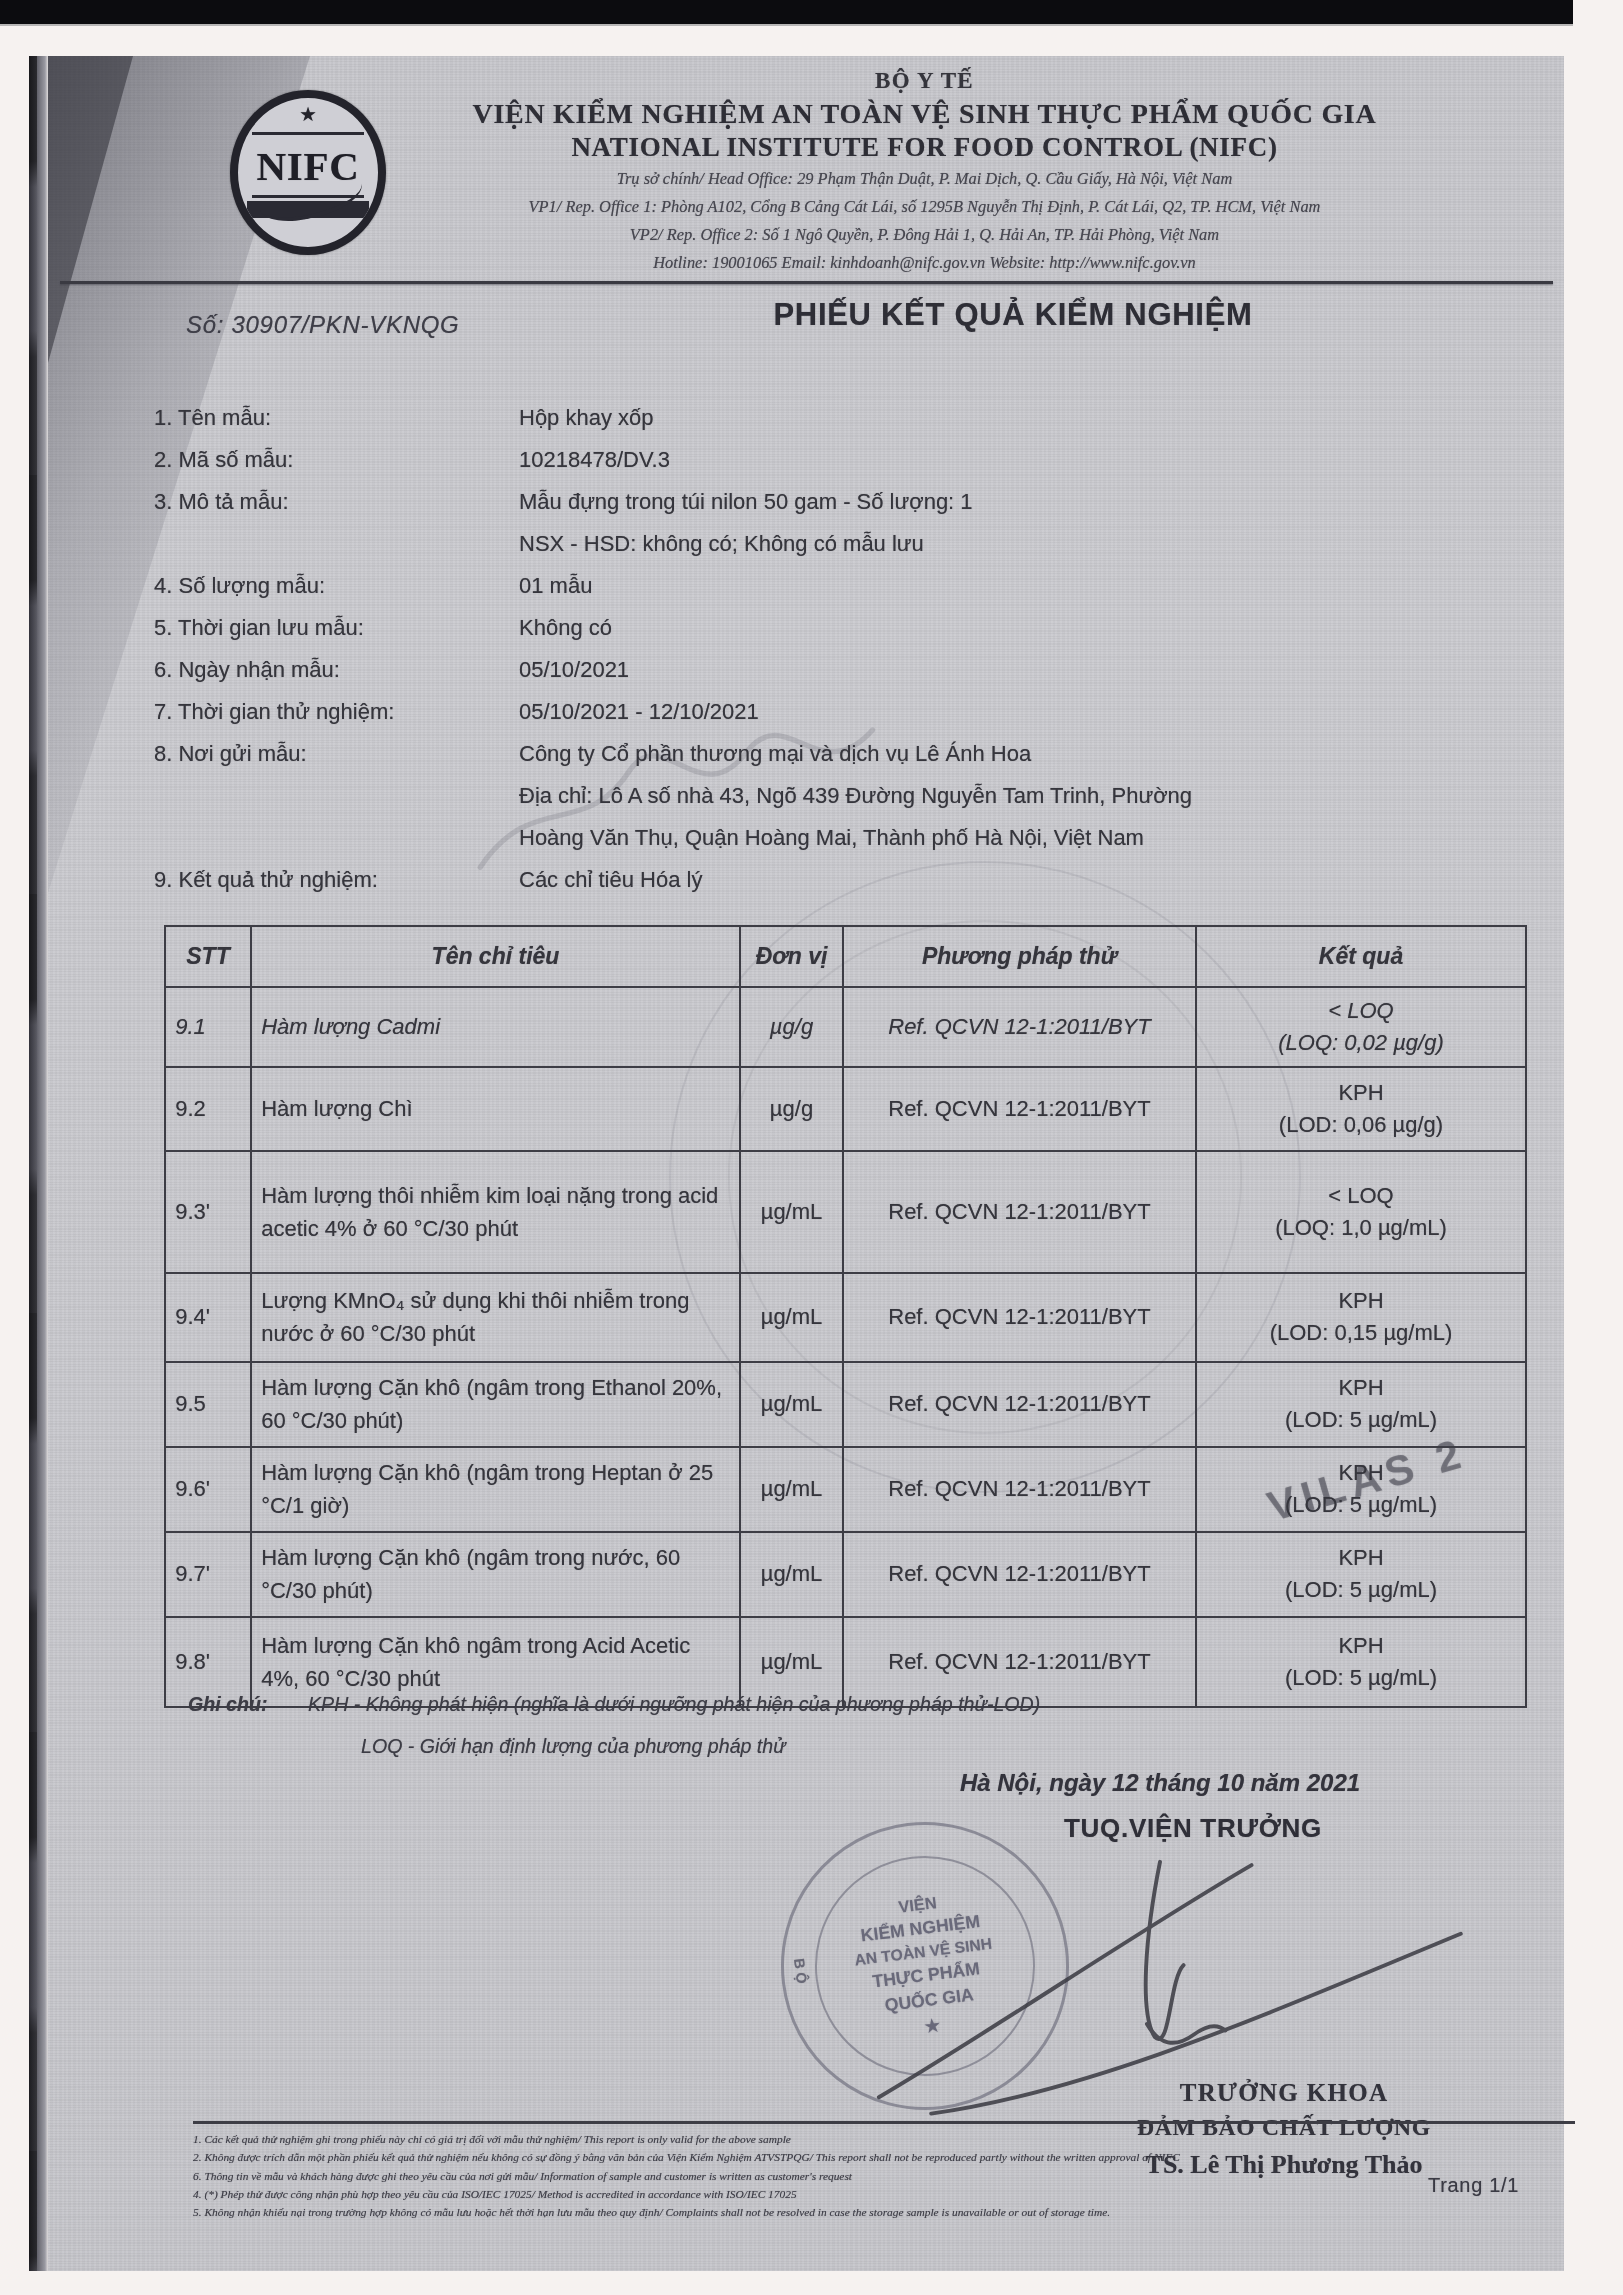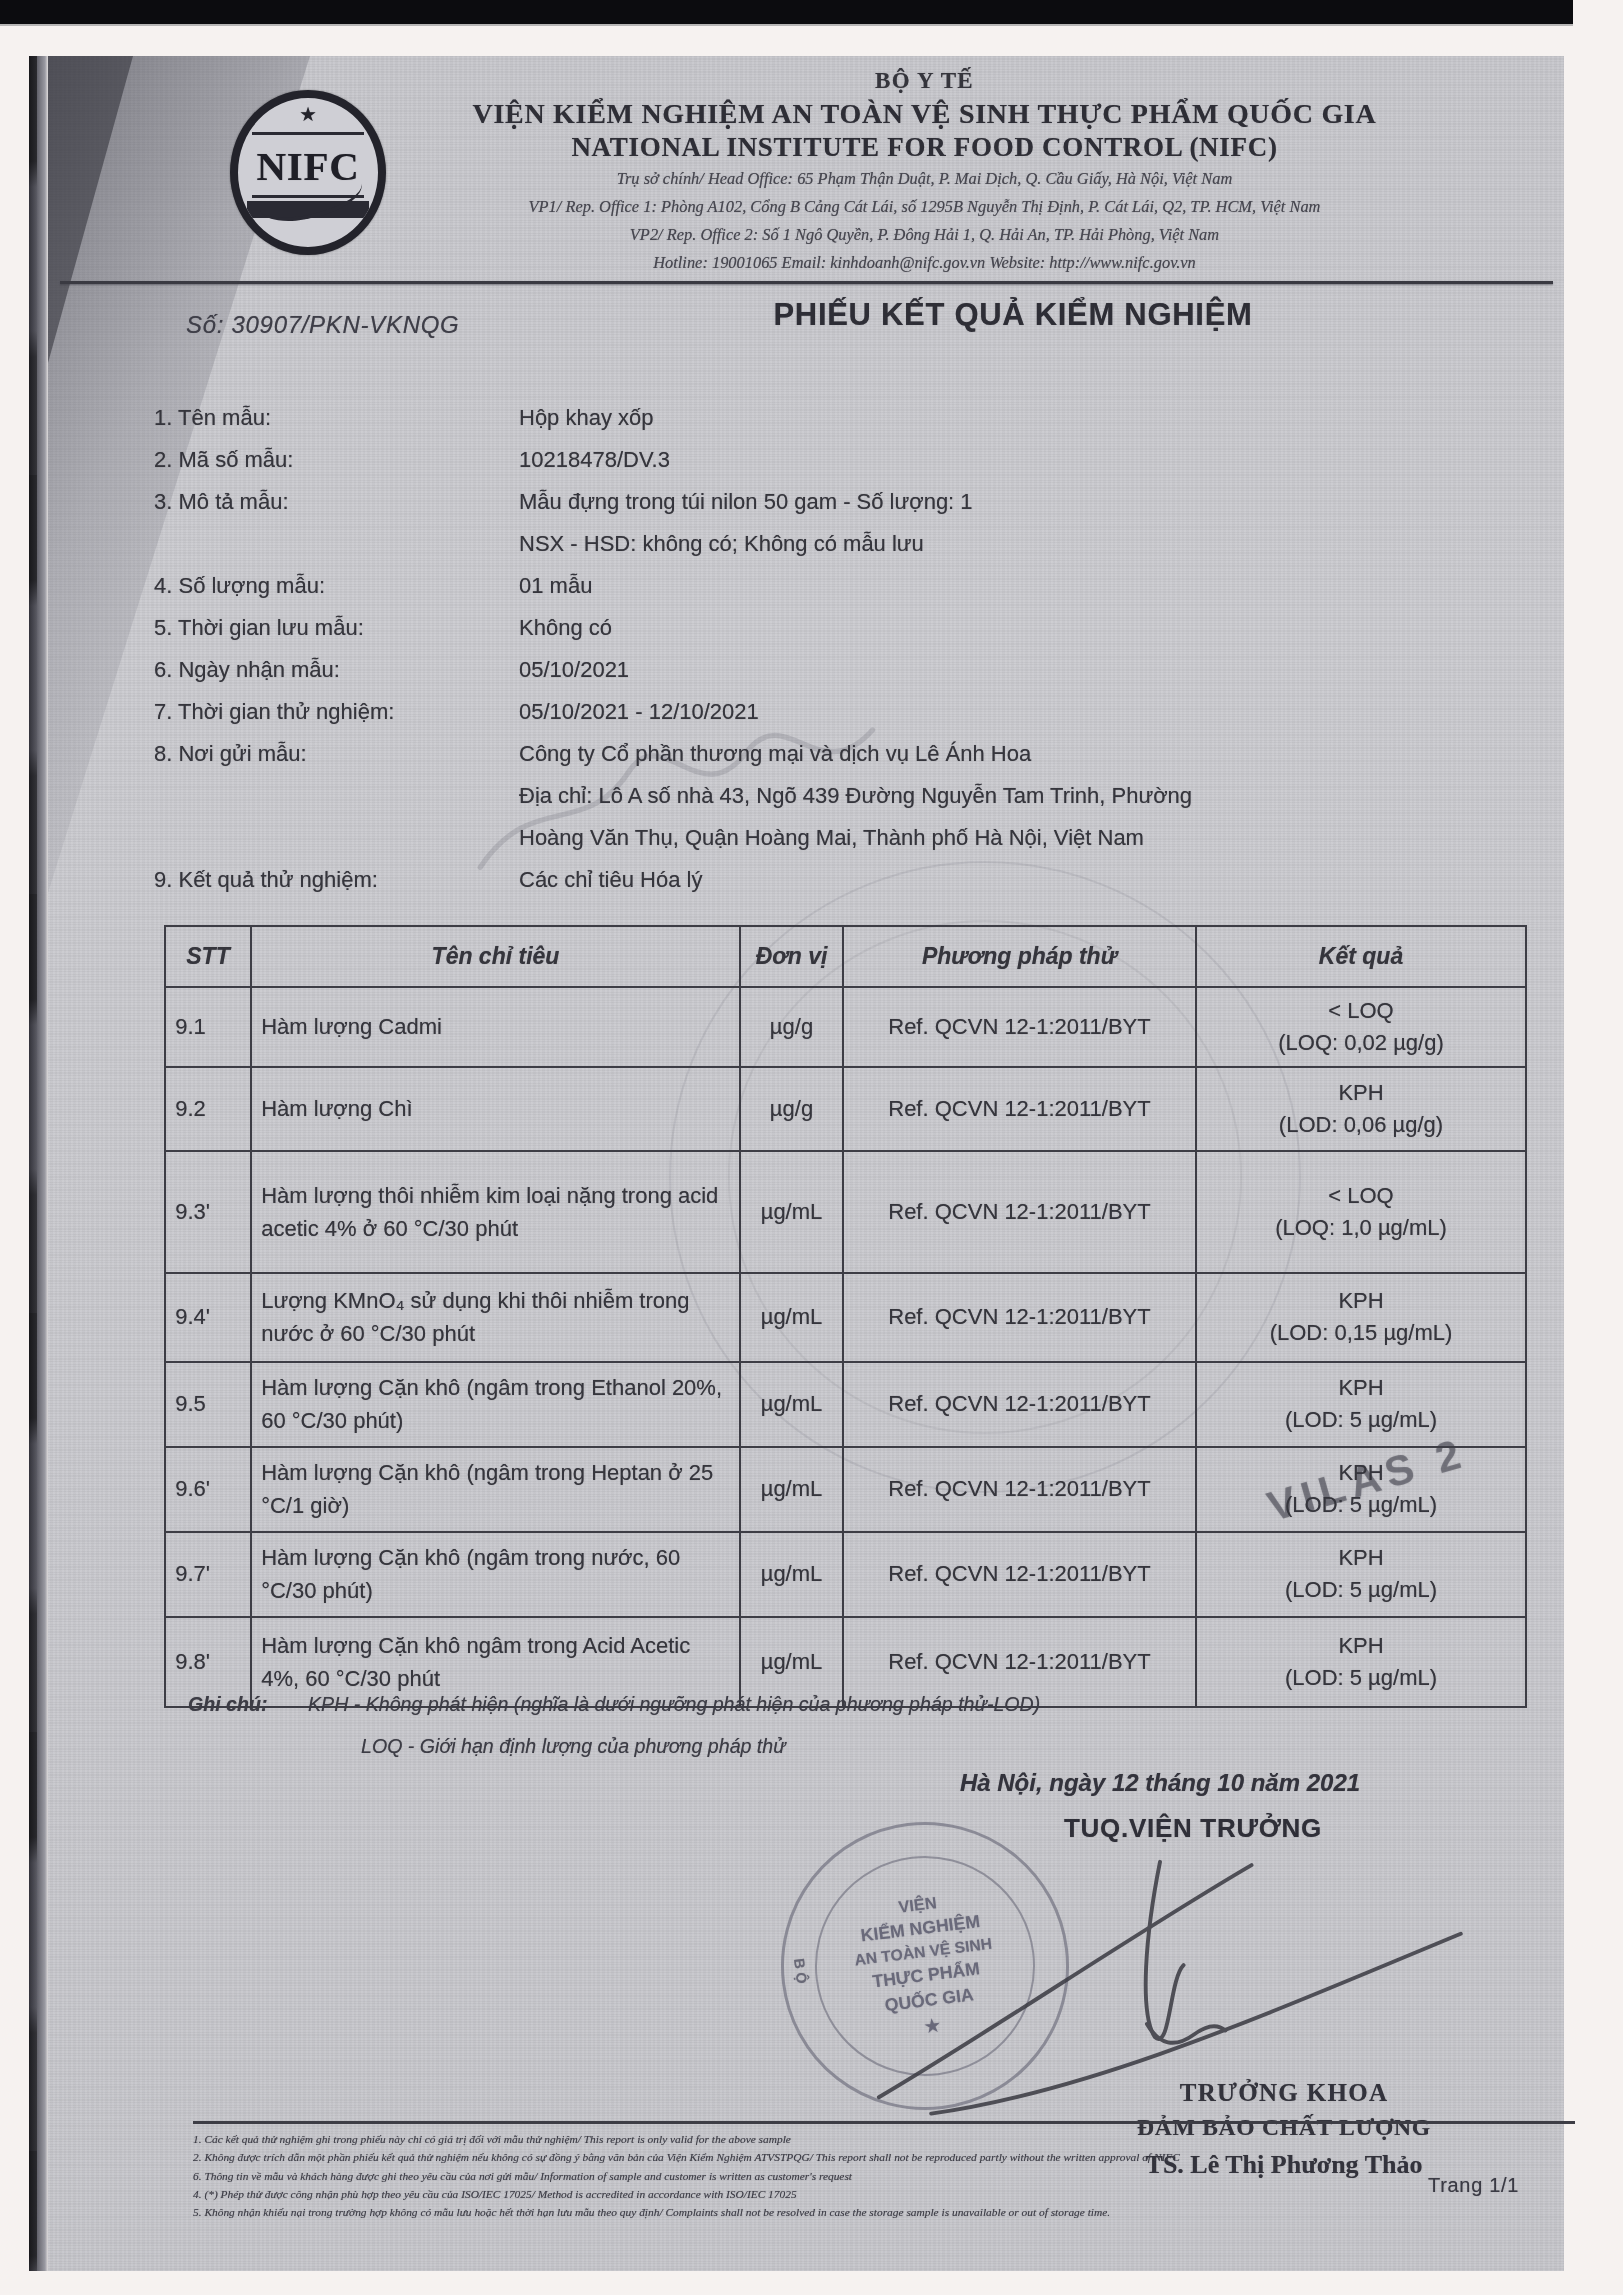--- a/index.html
+++ b/index.html
@@ -58,21 +58,21 @@
   
   .rtable{position:absolute;left:116px;top:869px;width:1362px;border-collapse:collapse;
         font-size:22px;color:#35353c;table-layout:fixed;}
   .rtable th,.rtable td{border:2px solid #3d3d45;padding:3.9px 9.2px;vertical-align:middle;}
   .rtable th{font-style:italic;font-weight:bold;height:51px;font-size:23px;}
   .col-stt{width:86px;}.col-name{width:489px;}.col-unit{width:103px;}.col-method{width:353px;}.col-result{width:330px;}
   .td-stt{text-align:left;padding-left:14.4px;}
   .td-name{line-height:1.5;padding-right:72px;}
   .td-unit,.td-method,.td-result{text-align:center;}
   .td-result{line-height:1.45;}
-  .r1{height:80px;}.r2{height:84px;}.r3{height:122px;}.r4{height:89px;}
+  .r1{height:80px;font-style:italic;}.r2{height:84px;}.r3{height:122px;}.r4{height:89px;}
   .r5{height:85px;}.r6{height:85px;}.r7{height:85px;}.r8{height:90px;}
   
   .note-label{position:absolute;left:140px;top:1637px;font-size:19.6px;font-style:italic;font-weight:bold;color:#3c3c45;}
   .note1{position:absolute;left:260px;top:1637px;font-size:19.6px;font-style:italic;color:#3c3c45;}
   .note2{position:absolute;left:313px;top:1679px;font-size:19.6px;font-style:italic;color:#3c3c45;}
   
   .dateline{position:absolute;left:752px;top:1713px;width:720px;text-align:center;
         font-size:24px;font-style:italic;font-weight:bold;color:#33333c;}
   .authority{position:absolute;left:818px;top:1757px;width:654px;text-align:center;
         font-size:26px;font-weight:bold;letter-spacing:0.7px;color:#2f2f38;}
@@ -125,21 +125,21 @@
       <span class="logo-text">NIFC</span>
       <div class="logo-stripe" style="top:97px;"></div>
       <div class="logo-band"></div>
       <div class="logo-swoosh"></div>
     </div>
 
     <div class="hdr">
       <div class="ministry">BỘ Y TẾ</div>
       <div class="inst-vi">VIỆN KIỂM NGHIỆM AN TOÀN VỆ SINH THỰC PHẨM QUỐC GIA</div>
       <div class="inst-en">NATIONAL INSTITUTE FOR FOOD CONTROL (NIFC)</div>
-      <div class="addr">Trụ sở chính/ Head Office: 65 Phạm Thận Duật, P. Mai Dịch, Q. Cầu Giấy, Hà Nội, Việt Nam</div>
+      <div class="addr">Trụ sở chính/ Head Office: 29 Phạm Thận Duật, P. Mai Dịch, Q. Cầu Giấy, Hà Nội, Việt Nam</div>
       <div class="addr">VP1/ Rep. Office 1: Phòng A102, Cổng B Cảng Cát Lái, số 1295B Nguyễn Thị Định, P. Cát Lái, Q2, TP. HCM, Việt Nam</div>
       <div class="addr">VP2/ Rep. Office 2: Số 1 Ngô Quyền, P. Đông Hải 1, Q. Hải An, TP. Hải Phòng, Việt Nam</div>
       <div class="addr">Hotline: 19001065      Email: kinhdoanh@nifc.gov.vn      Website: http://www.nifc.gov.vn</div>
     </div>
     <div class="rule"></div>
 
     <div class="docnum">Số: 30907/PKN-VKNQG</div>
     <div class="titleblock">
       <div class="title-vi">PHIẾU KẾT QUẢ KIỂM NGHIỆM</div>
     </div>

